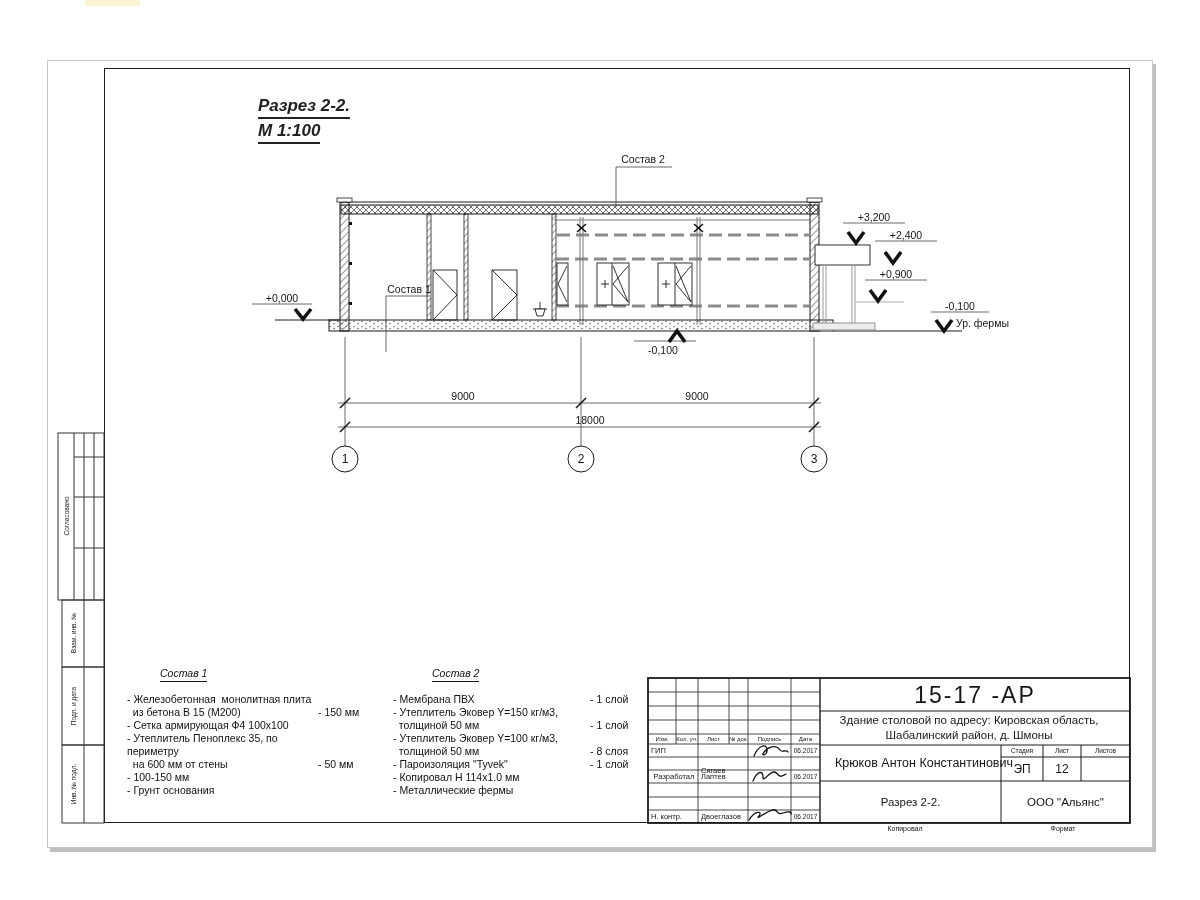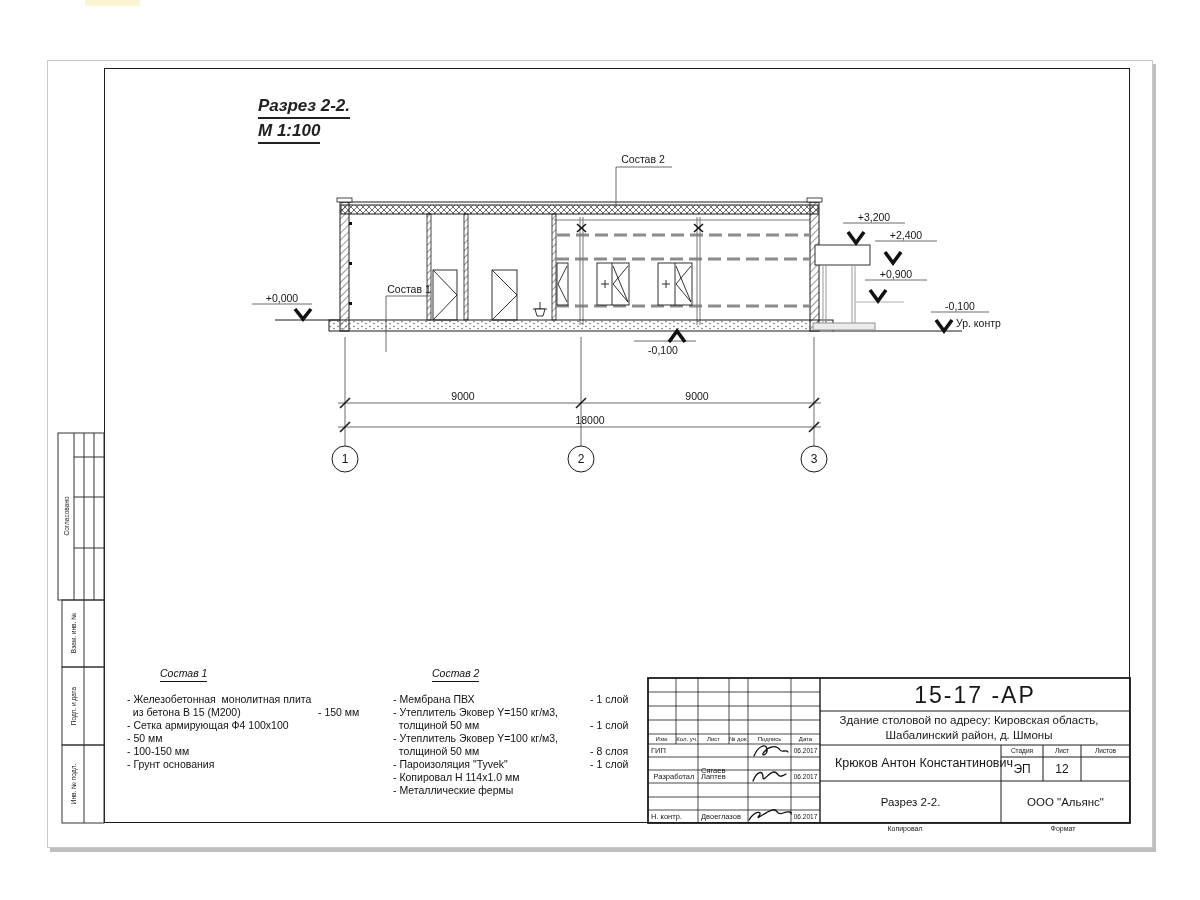--- a/index.html
+++ b/index.html
@@ -244,41 +244,43 @@
   <div class="title-line" style="top:96px;"><span>Разрез 2-2.</span></div>
   <div class="title-line" style="top:121px;"><span>М 1:100</span></div>
 
   <div class="t dt c" style="left:614px;top:153px;width:58px;">Состав 2</div>
   <div class="t dt c" style="left:384px;top:283px;width:50px;">Состав 1</div>
   <div class="t dt c" style="left:252px;top:292px;width:60px;">+0,000</div>
   <div class="t dt c" style="left:843px;top:211px;width:62px;">+3,200</div>
   <div class="t dt c" style="left:875px;top:229px;width:62px;">+2,400</div>
   <div class="t dt c" style="left:865px;top:268px;width:62px;">+0,900</div>
   <div class="t dt c" style="left:931px;top:300px;width:58px;">-0,100</div>
-  <div class="t dt" style="left:956px;top:317px;">Ур. контр</div>
+  <div class="t dt" style="left:956px;top:317px;">Ур. фермы</div>
   <div class="t dt c" style="left:632px;top:344px;width:62px;">-0,100</div>
   <div class="t dt c" style="left:433px;top:390px;width:60px;">9000</div>
   <div class="t dt c" style="left:667px;top:390px;width:60px;">9000</div>
   <div class="t dt c" style="left:557px;top:414px;width:66px;">18000</div>
   <div class="t c" style="left:332px;top:446px;width:26px;height:26px;line-height:26px;font-size:12px;">1</div>
   <div class="t c" style="left:568px;top:446px;width:26px;height:26px;line-height:26px;font-size:12px;">2</div>
   <div class="t c" style="left:801px;top:446px;width:26px;height:26px;line-height:26px;font-size:12px;">3</div>
 
   <div class="mlist" style="left:127px;top:667px;width:253px;">
     <div class="ttl" style="margin-left:33px;">Состав 1</div>
     <div class="mrow">
         <div class="nm">- Железобетонная  монолитная плита
   из бетона В 15 (М200)</div>
         <div class="vl" style="width:62px;">- 150 мм</div>
       </div>
     <div class="mrow">
         <div class="nm">- Сетка армирующая Ф4 100х100</div>
         <div class="vl" style="width:62px;"></div>
       </div>
     <div class="mrow">
+        <div class="nm">- Утеплитель Пеноплекс 35, по периметру
+  на 600 мм от стены</div>
         <div class="vl" style="width:62px;">- 50 мм</div>
       </div>
     <div class="mrow">
         <div class="vl" style="width:62px;">- 100-150 мм</div>
       </div>
     <div class="mrow">
         <div class="nm">- Грунт основания</div>
         <div class="vl" style="width:62px;"></div>
       </div>
   </div>

